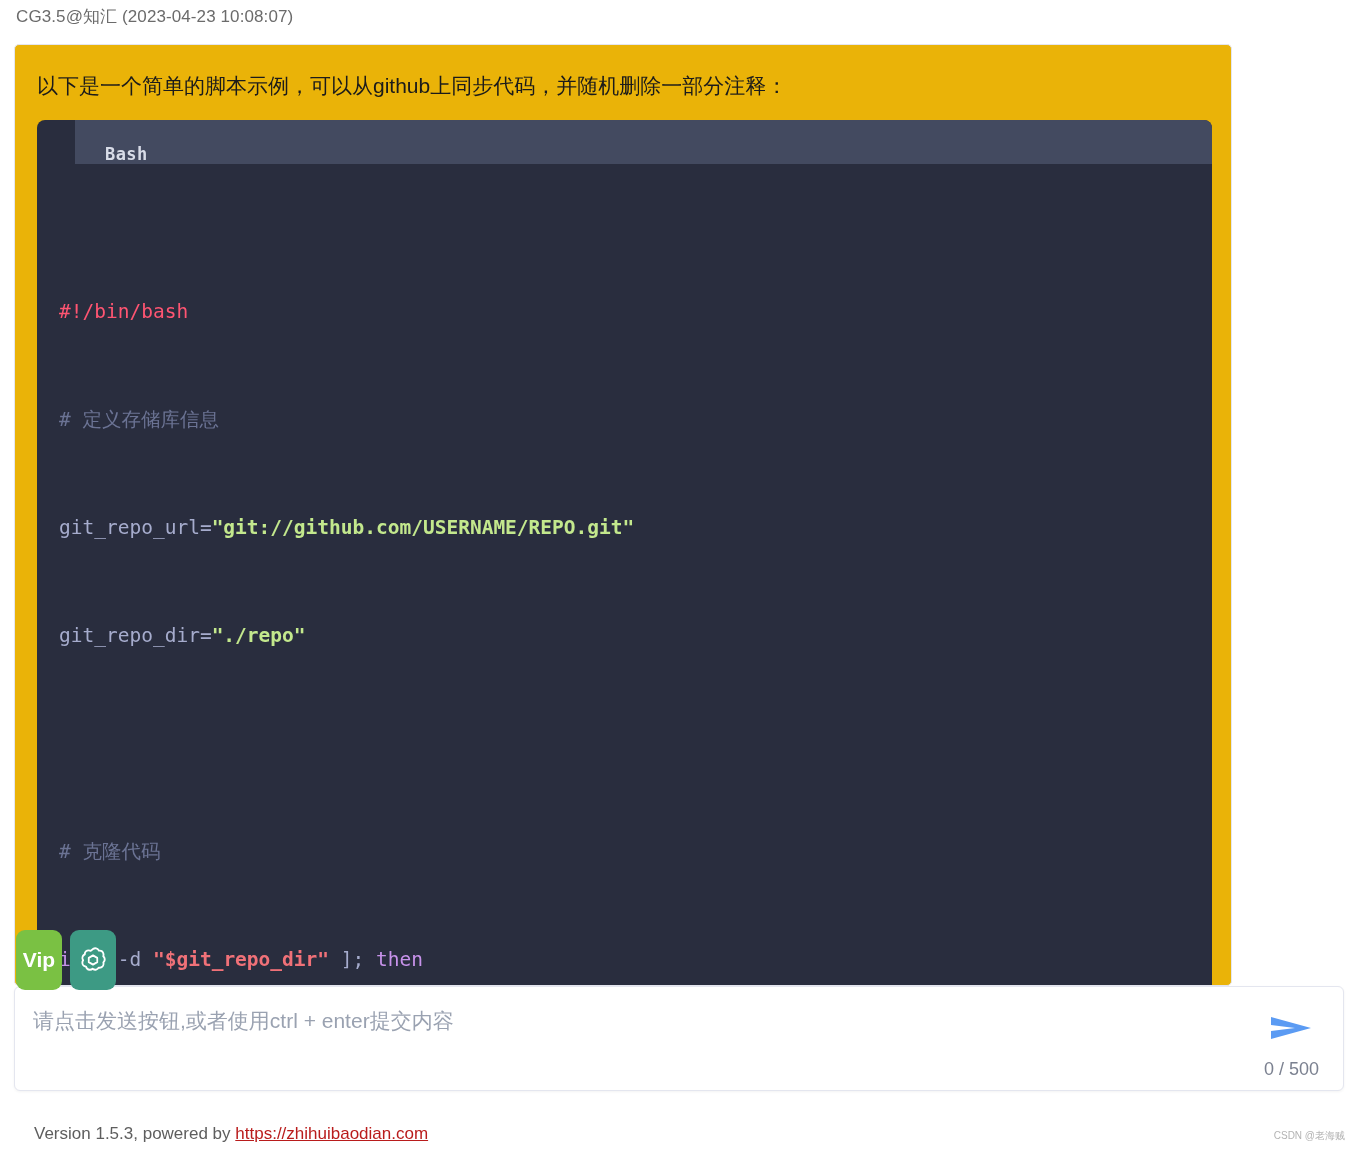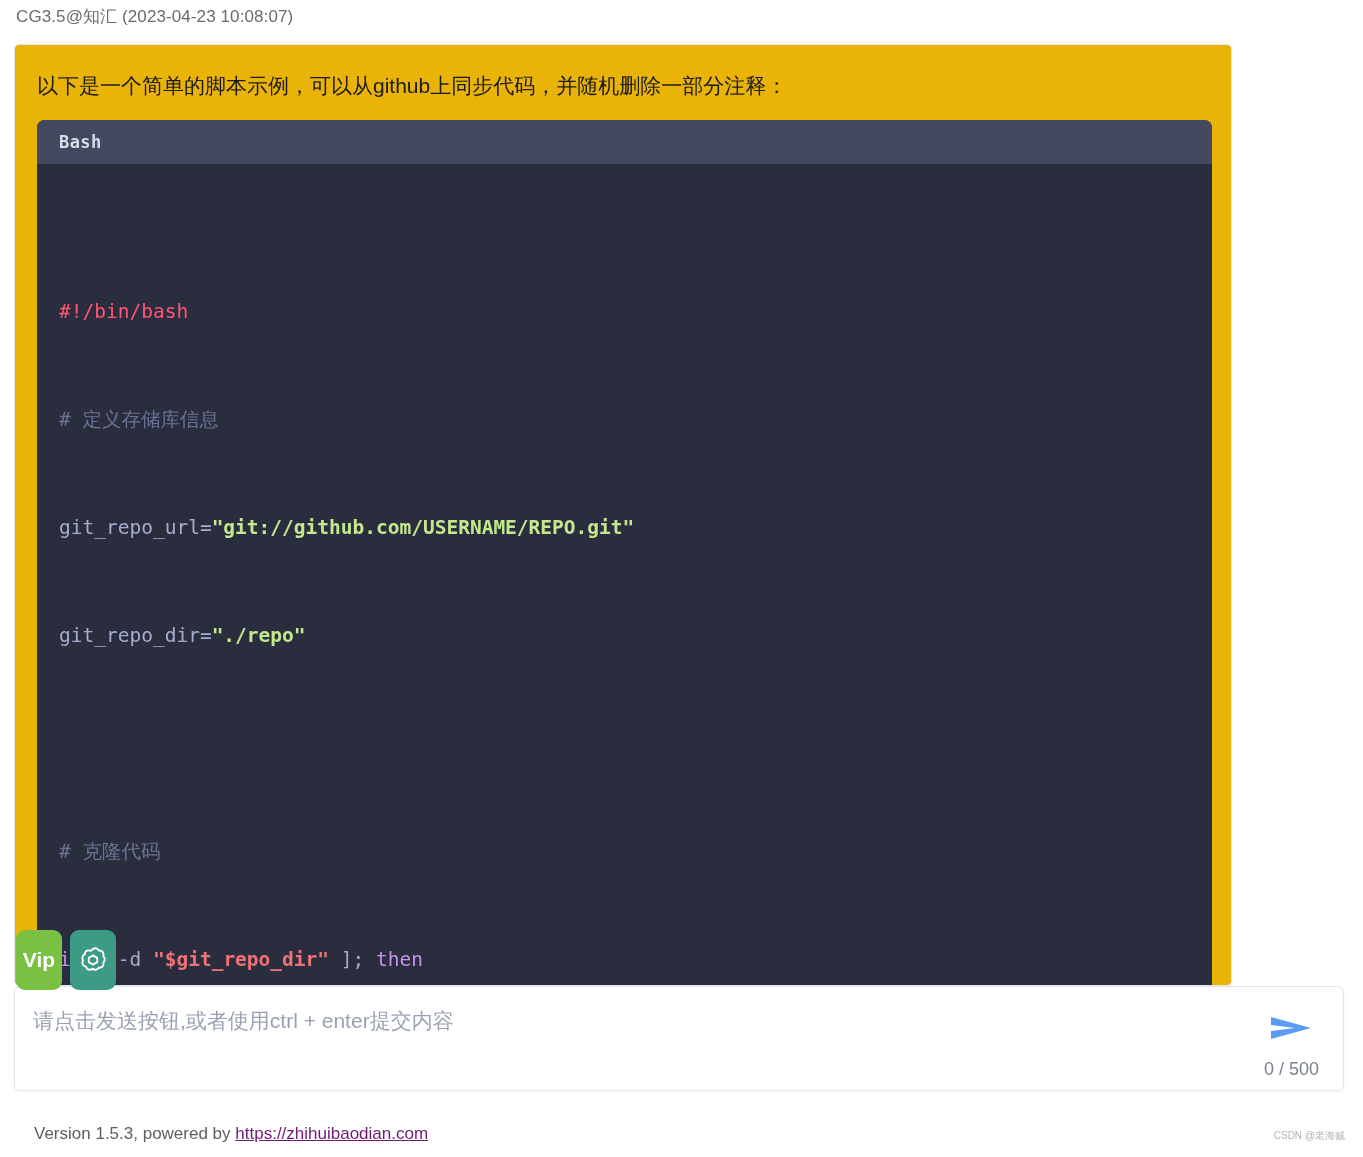--- a/index.html
+++ b/index.html
@@ -60,22 +60,23 @@
     height: 900px;
     border-radius: 8px 8px 0 0;
     overflow: hidden;
     background: #292d3e;
   }
 
   .code-header {
     height: 44px;
     background: #434a60;
     display: flex;
-    align-items: center;
-    padding-left: 22px;
+    align-items: flex-end;
+    padding-left: 30px;
+    margin-left: 38px;
   }
 
   .code-lang {
     color: #d8dce8;
     font-family: "DejaVu Sans Mono", monospace;
     font-size: 17px;
     font-weight: bold;
     letter-spacing: 0.4px;
   }
 
@@ -171,21 +172,21 @@
   .footer {
     position: absolute;
     left: 34px;
     top: 1124px;
     font-size: 17px;
     color: #5e5e5e;
     white-space: nowrap;
   }
 
   .footer a {
-    color: #701a75;
+    color: #b91c1c;
   }
 
   .watermark {
     position: absolute;
     right: 18px;
     top: 1129px;
     font-size: 10px;
     color: #b3b3b3;
     white-space: nowrap;
   }

